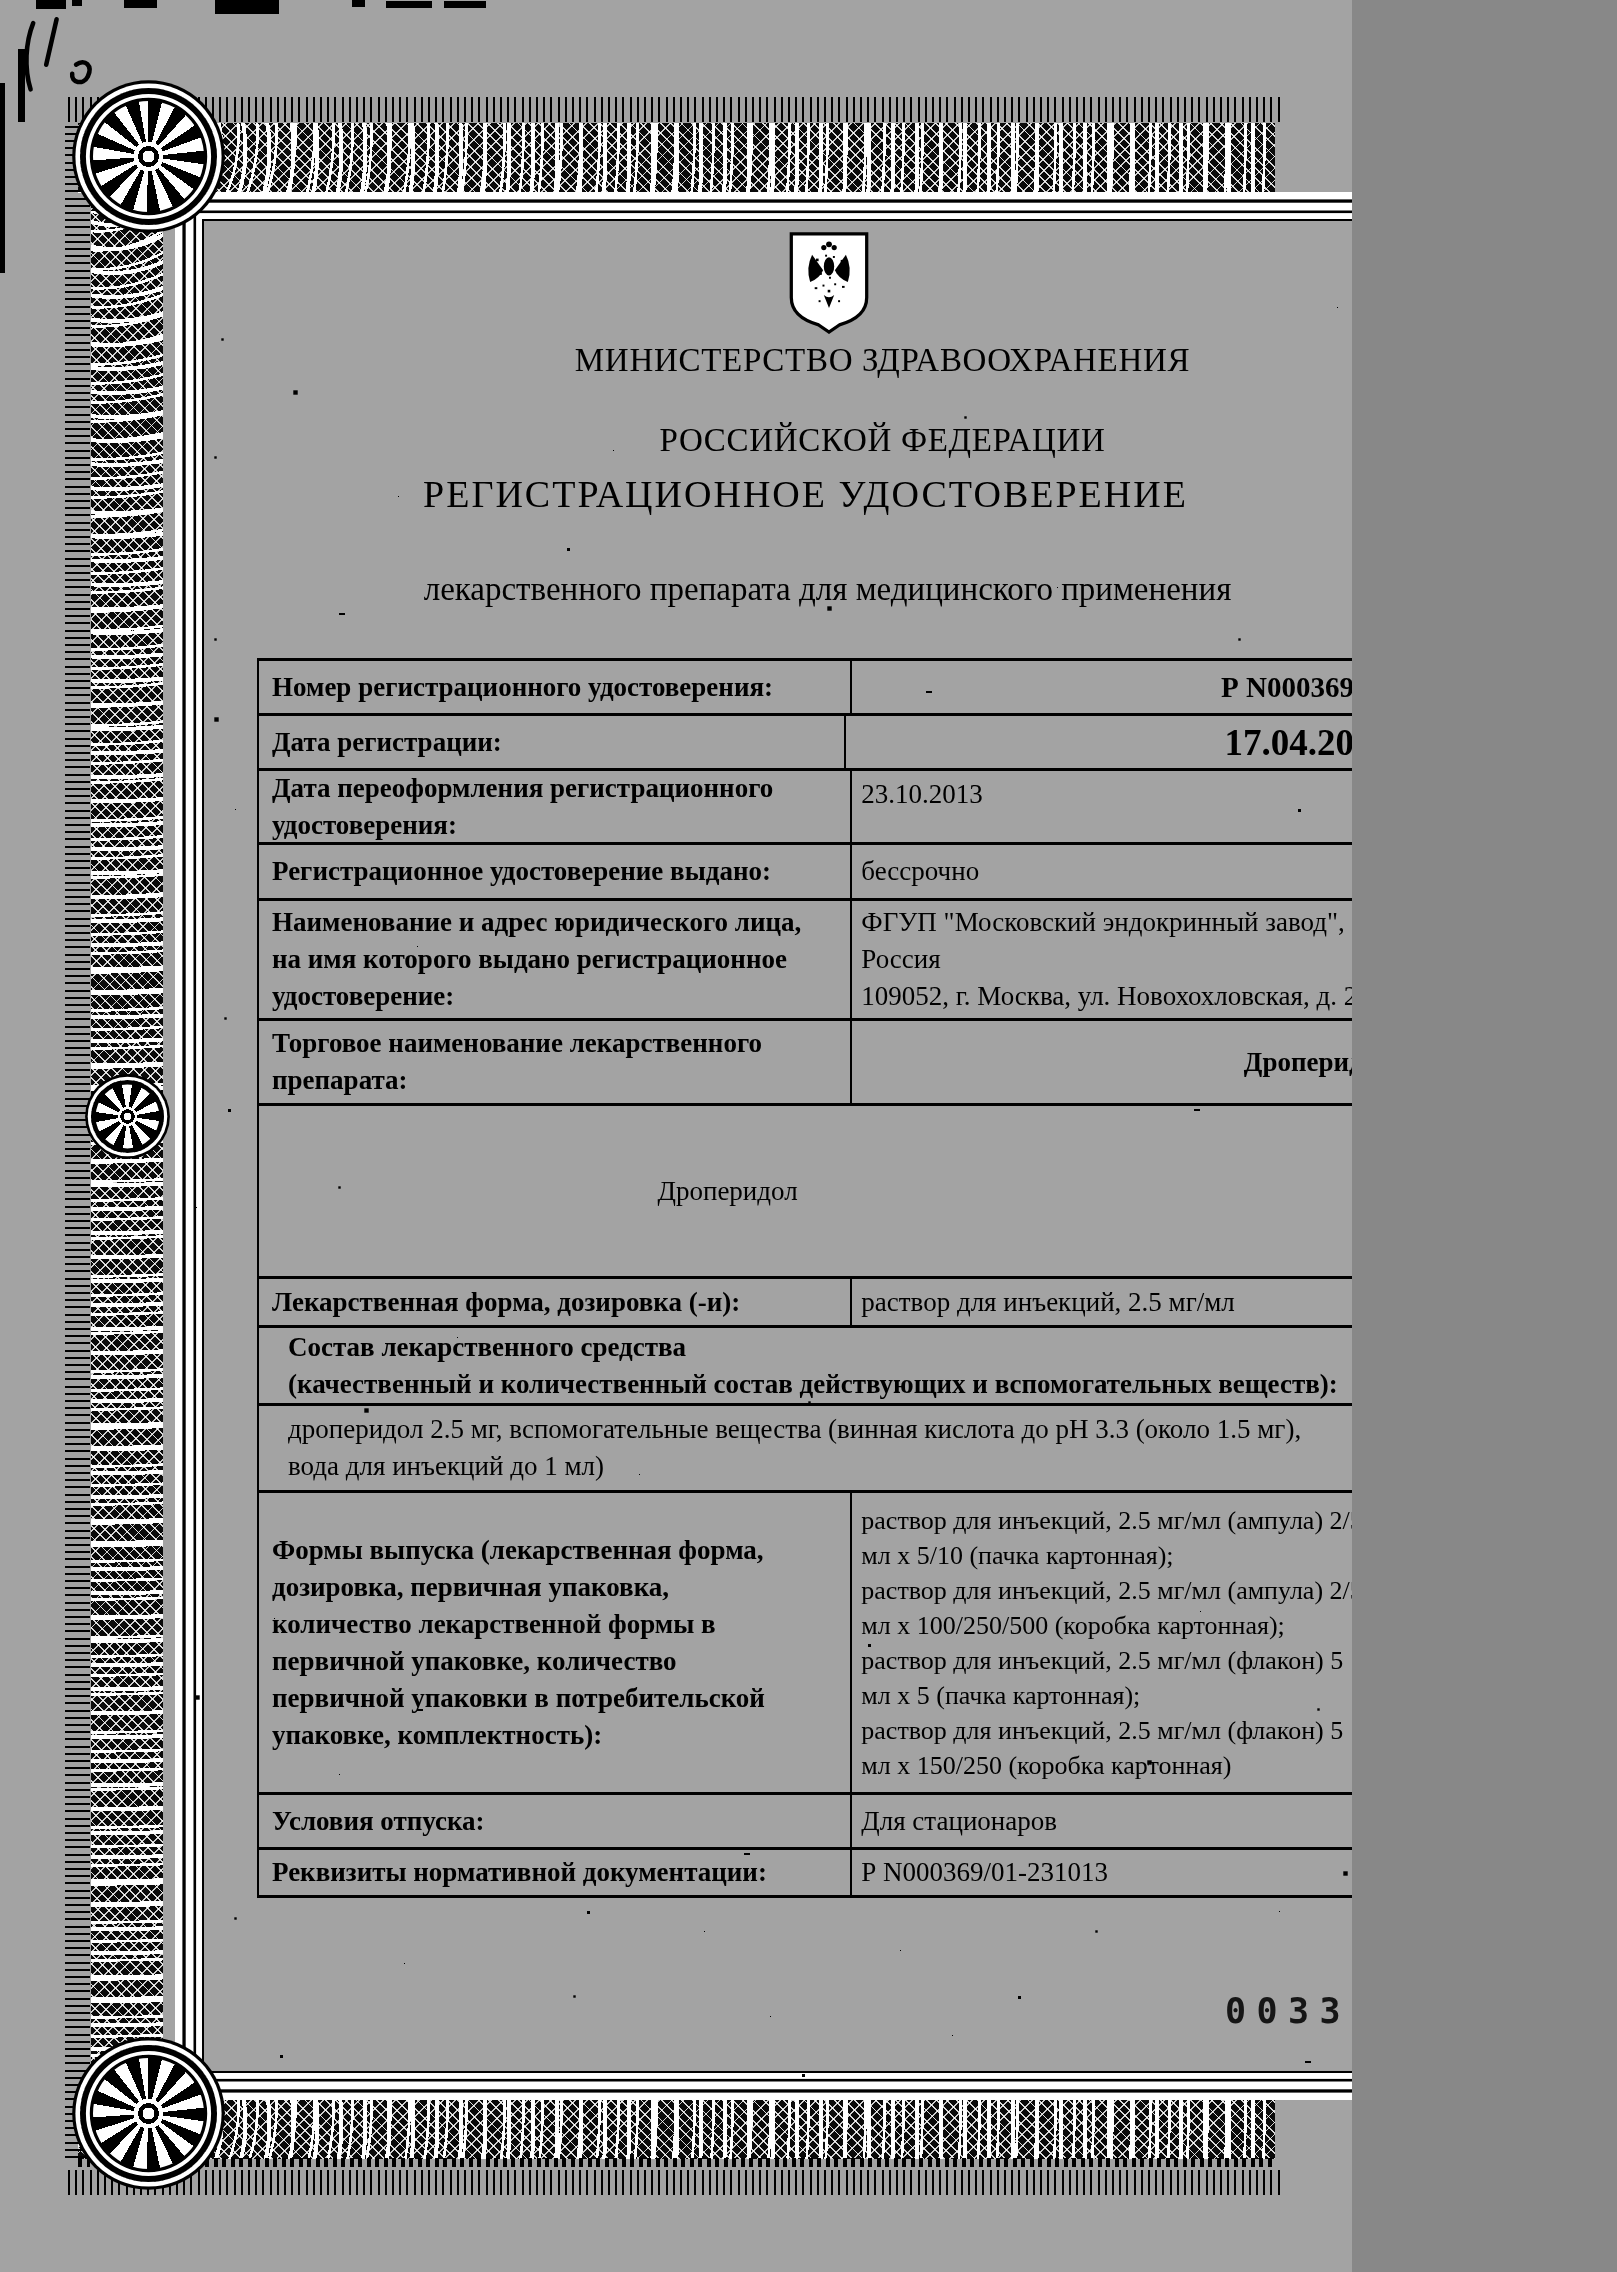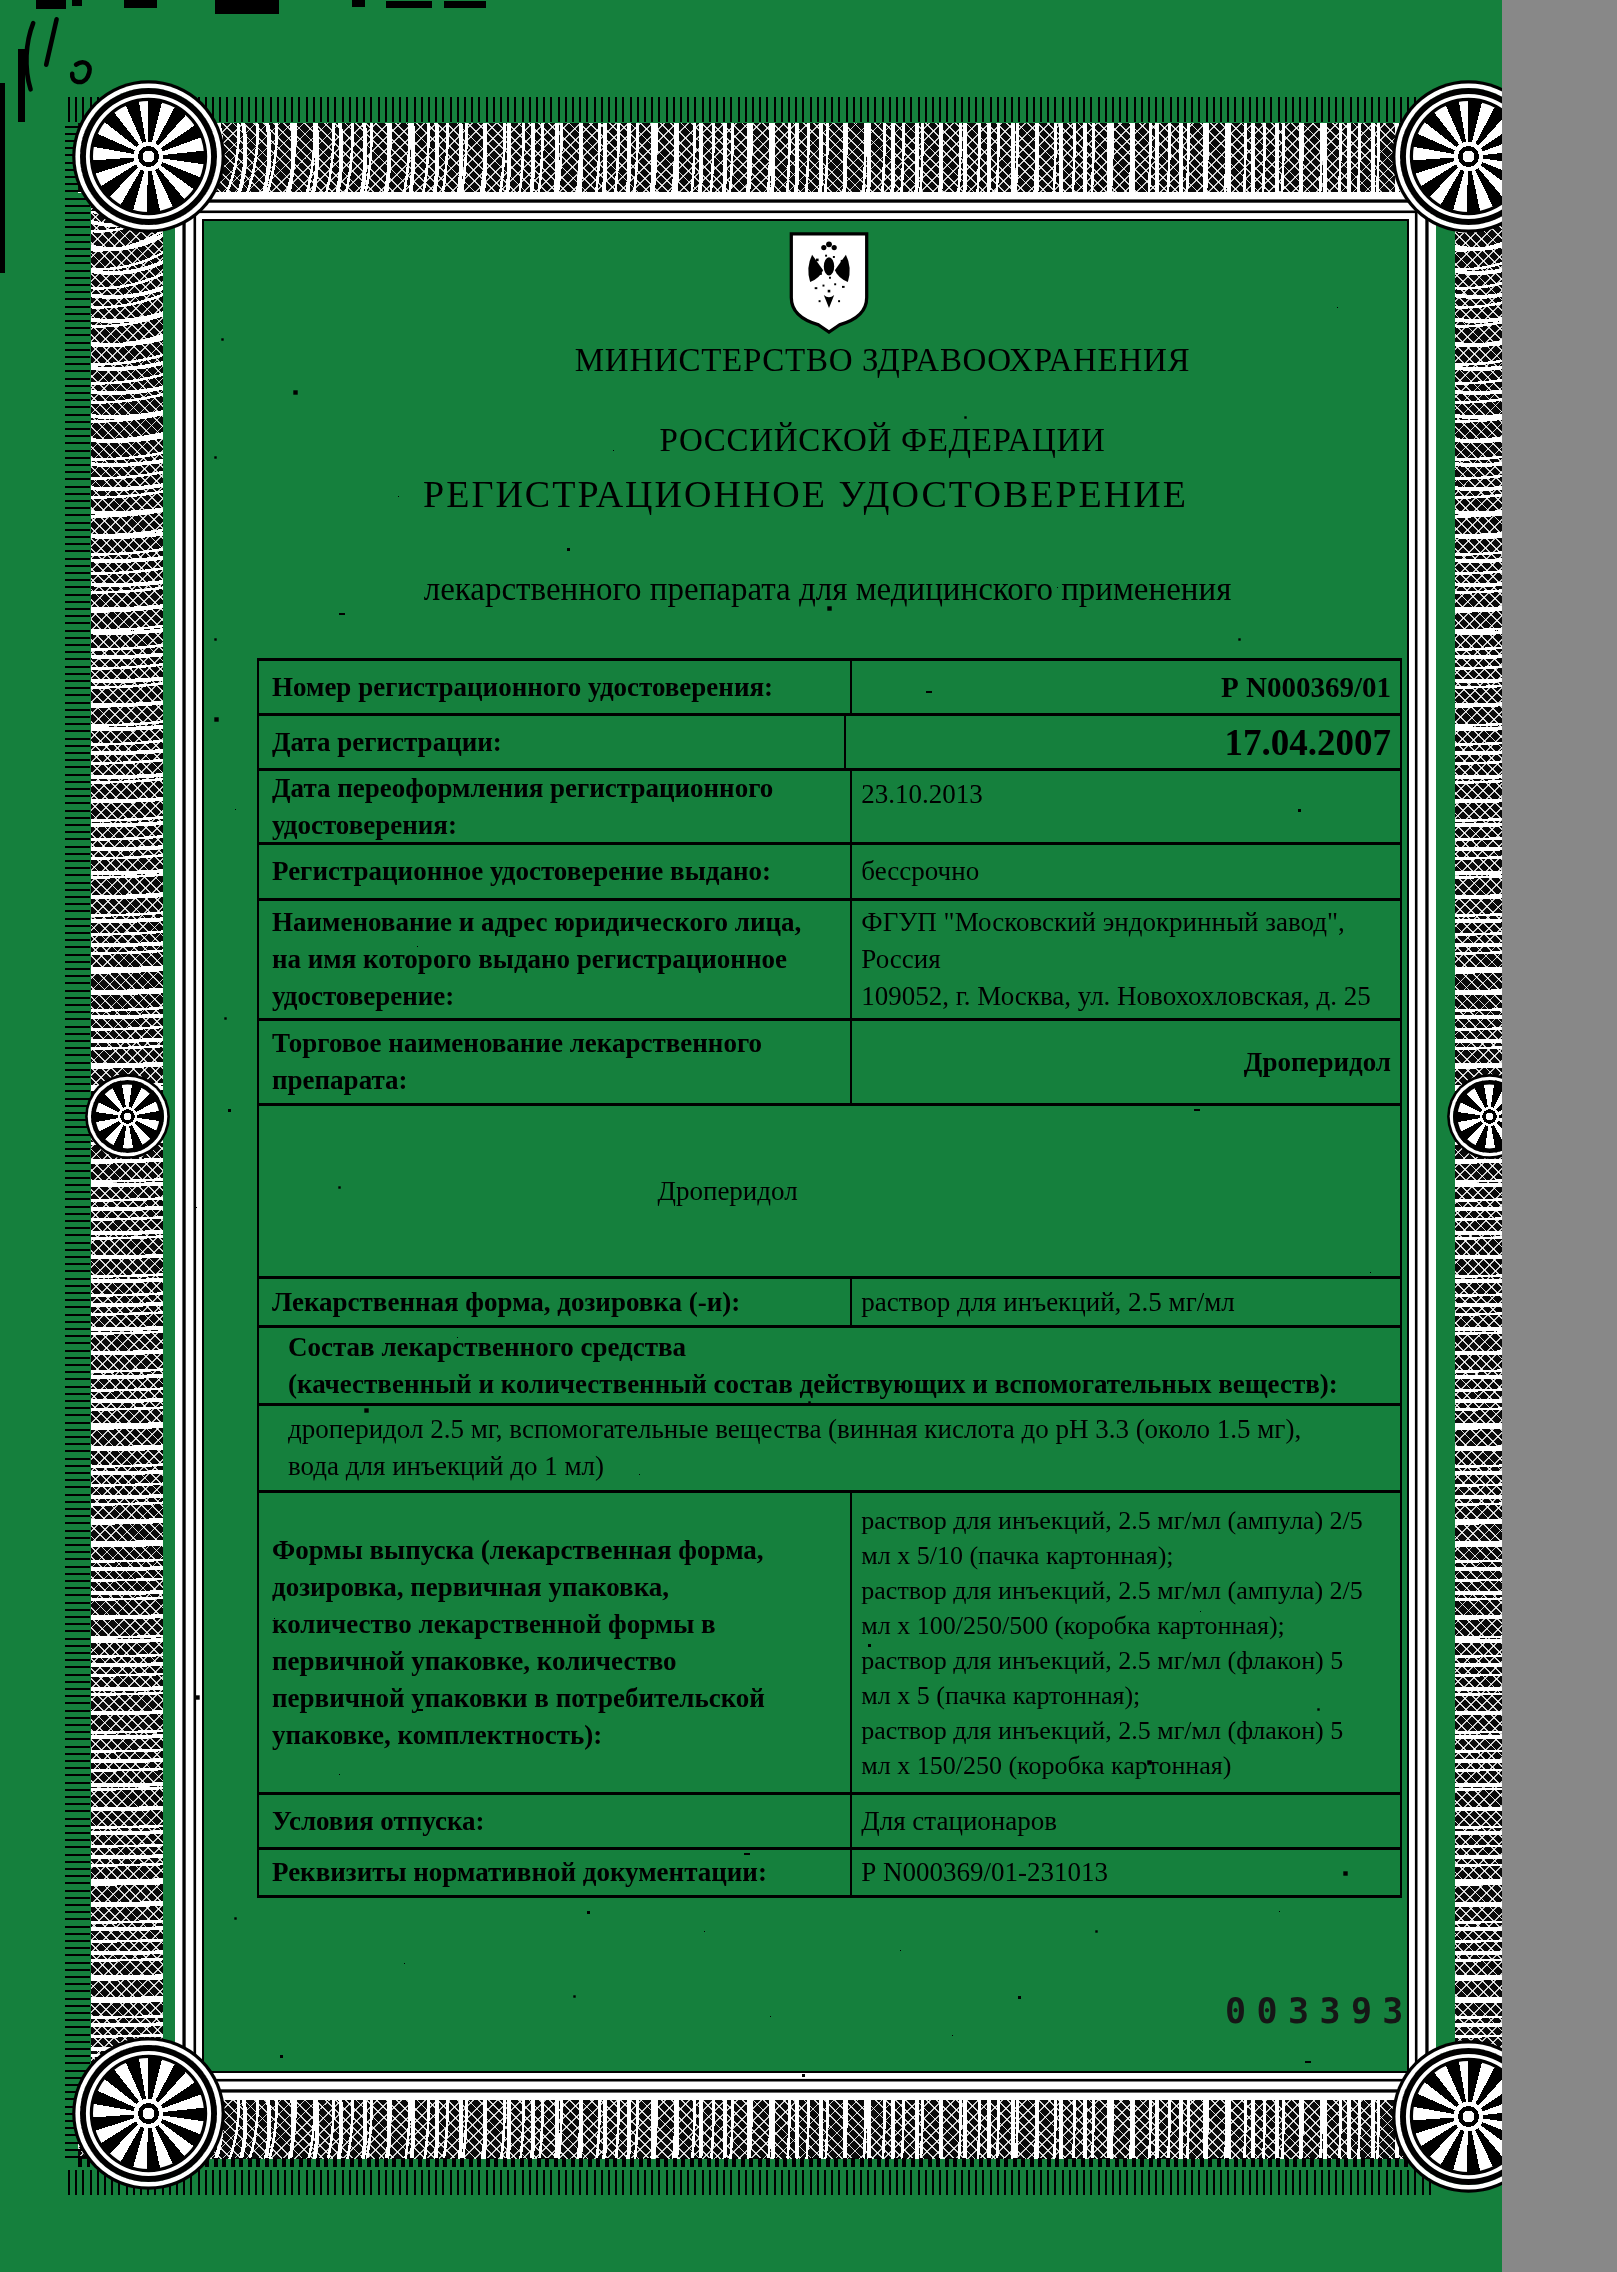--- a/index.html
+++ b/index.html
@@ -1,20 +1,20 @@
 <!DOCTYPE html>
 <html style="font-size:10.4px"><head>
 <meta charset="utf-8">
 <style>
   html,body{margin:0;padding:0;}
   body{background:#888;}
   .page{
     position:relative;
-    width:1502px;height:2273px;
-    background:#15803d;
+    width:1352px;height:2273px;
+    background:#a3a3a3;
     overflow:hidden;
     font-family:"Liberation Serif","DejaVu Serif",serif;
     color:#000;
   }
   
   .art{position:absolute;background:#000;}
   
   .fringe{position:absolute;background:repeating-linear-gradient(90deg,#000 0 2px,transparent 2px 7.2px);}
   .fringe.v{background:repeating-linear-gradient(0deg,#000 0 2px,transparent 2px 7.2px);}
   .microrow{position:absolute;background:repeating-linear-gradient(90deg,#000 0 3.9px,transparent 3.9px 8.5px);}

